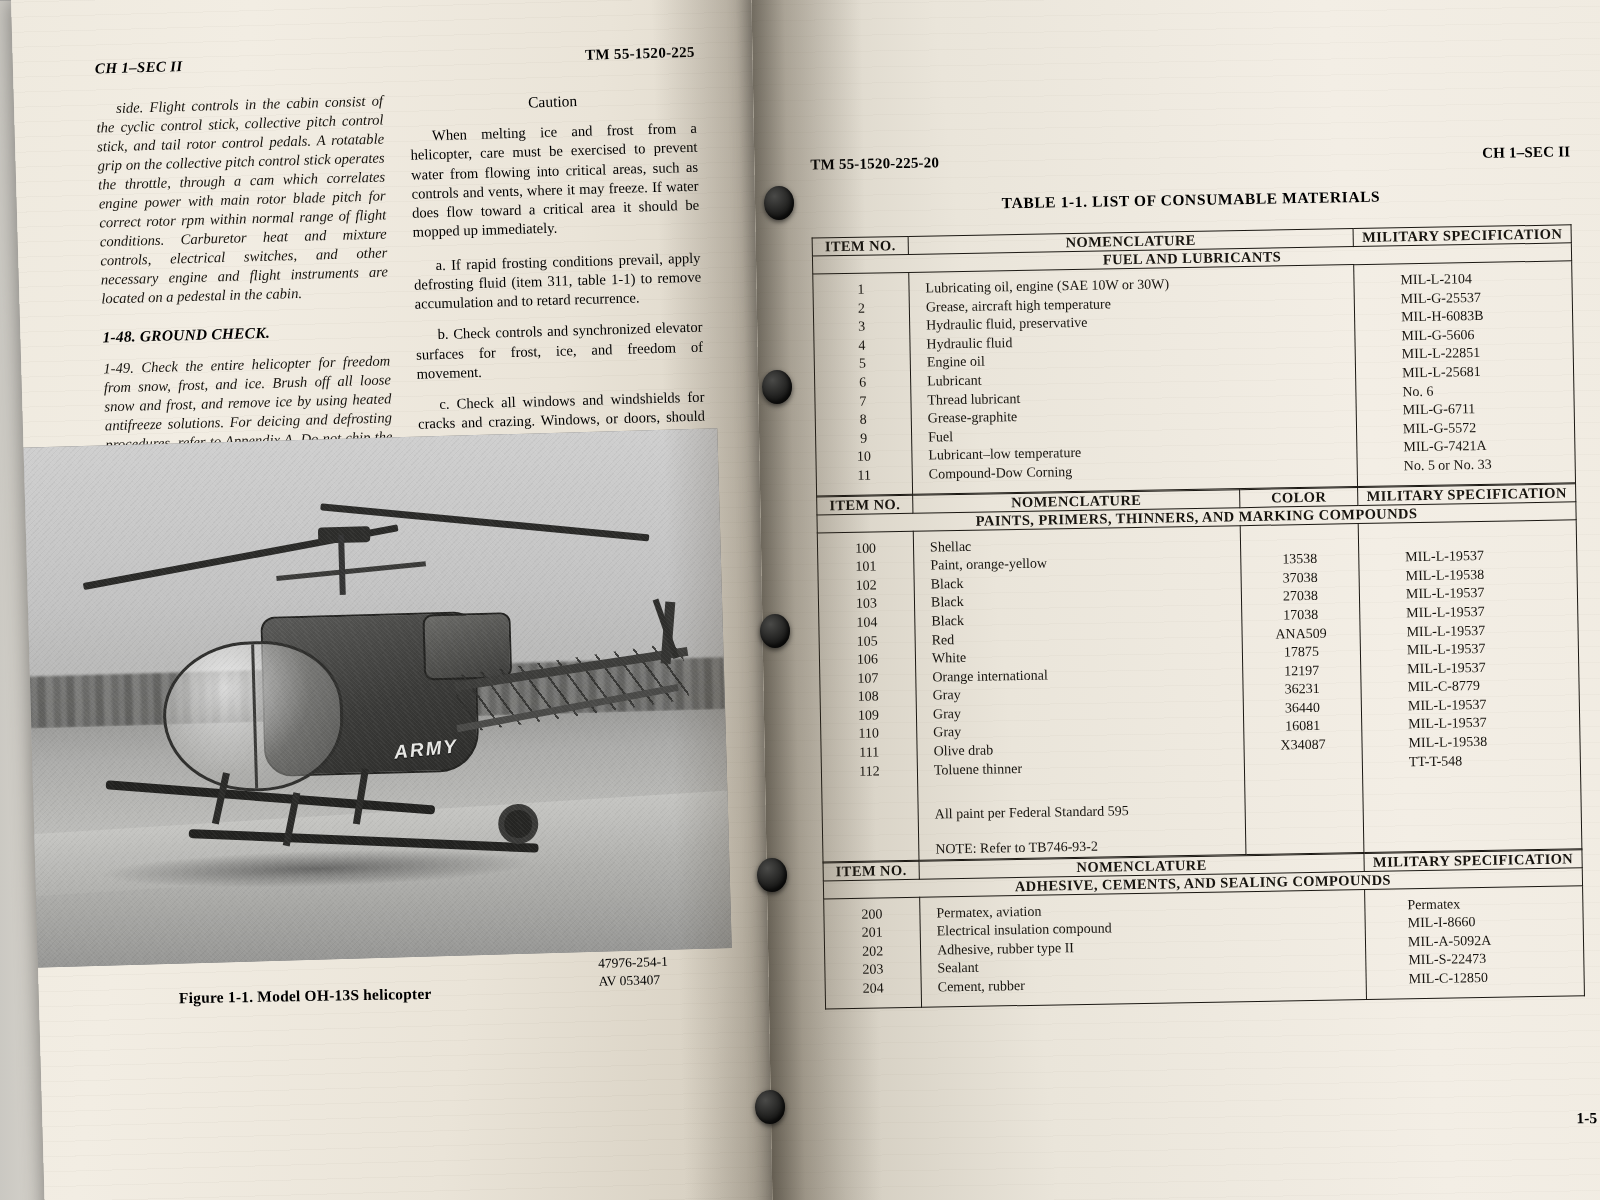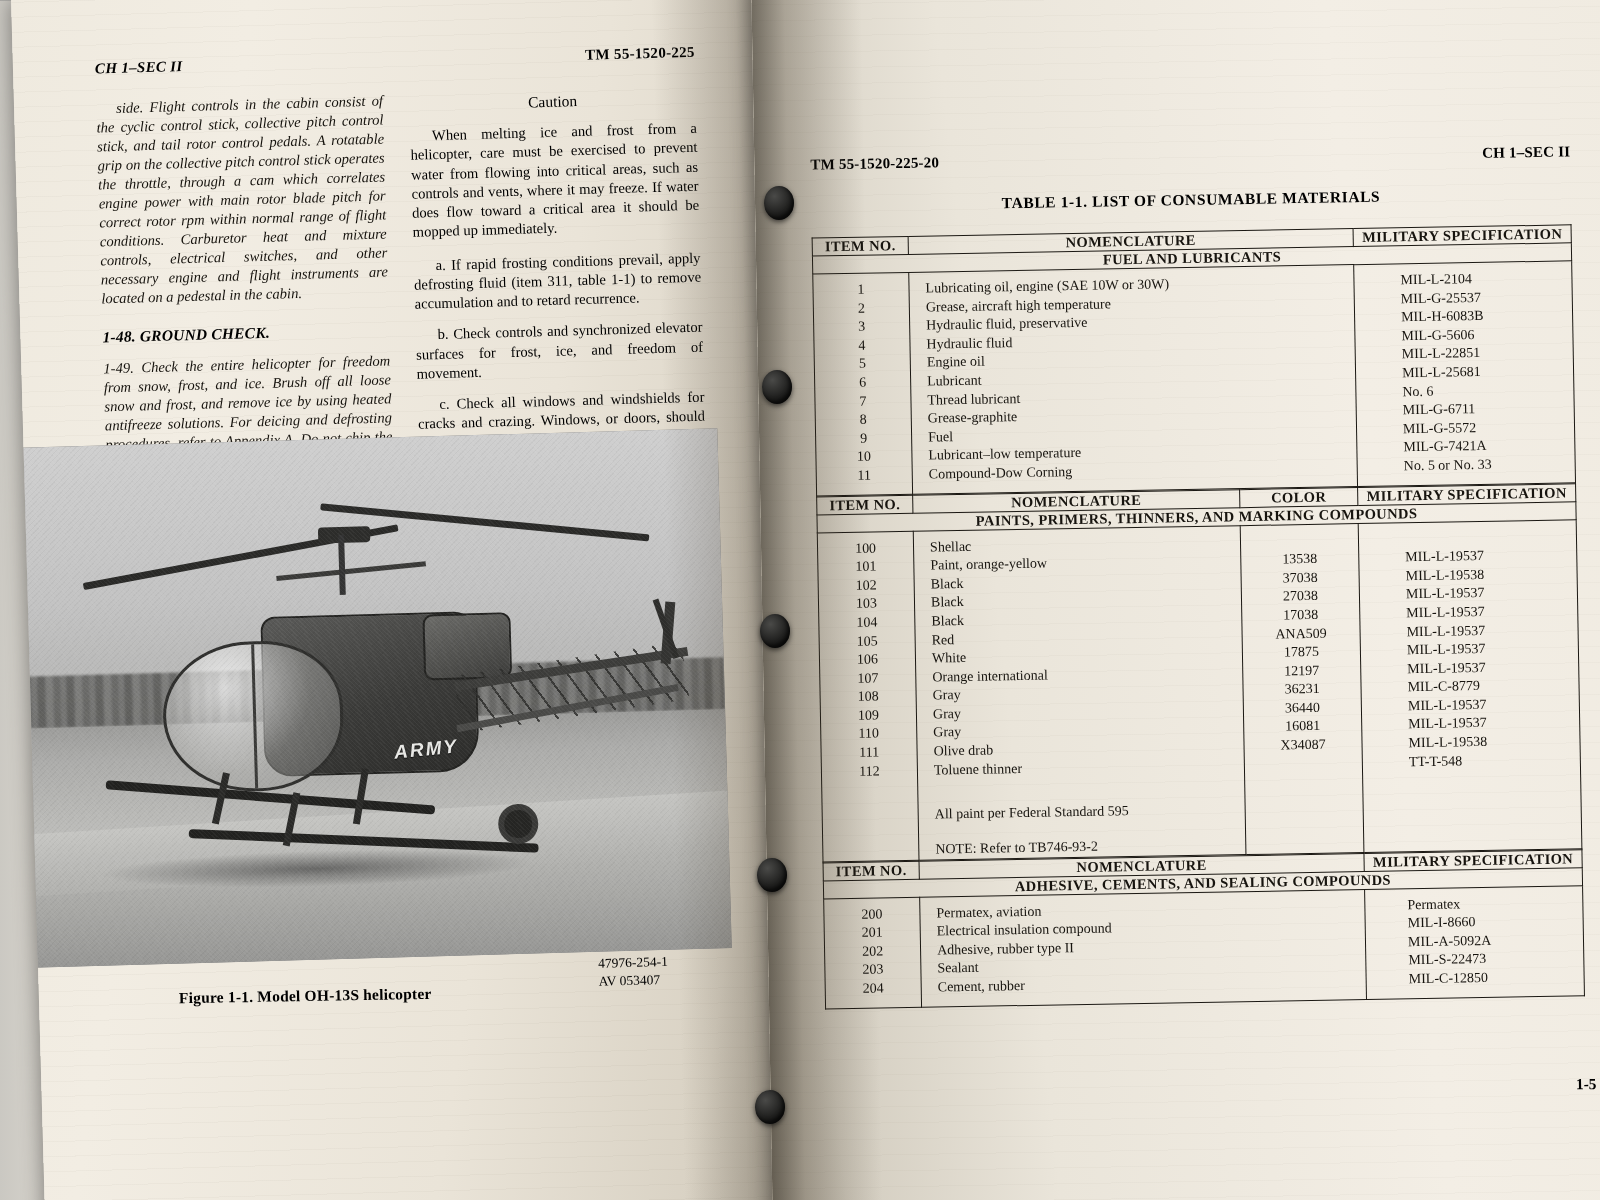--- a/index.html
+++ b/index.html
@@ -256,21 +256,21 @@
   .datacell li { line-height:1.30; height:18.6px; white-space:nowrap; }
   .d-item li { text-align:center; }
   .d-nom li { padding-left:16px; text-align:left; }
   .d-color li { text-align:center; }
   .d-spec li { padding-left:46px; text-align:left; }
   .d-spec.adh li { padding-left:42px; }
   .note-block { padding-left:16px; font-size:14px; line-height:1.3; }
   .note-block .nb { margin-top:17px; }
   .pad-bottom { padding-bottom:16px; }
   .rp-folio {
-    position:absolute; right:34px; top:1112px;
+    position:absolute; right:34px; top:1146px;
     font-weight:bold; font-size:15.5px;
   }
 </style>
 </head>
 <body>
 
 <div id="desk">
   <div class="seam s1"></div>
   <div class="seam s2"></div>
 

